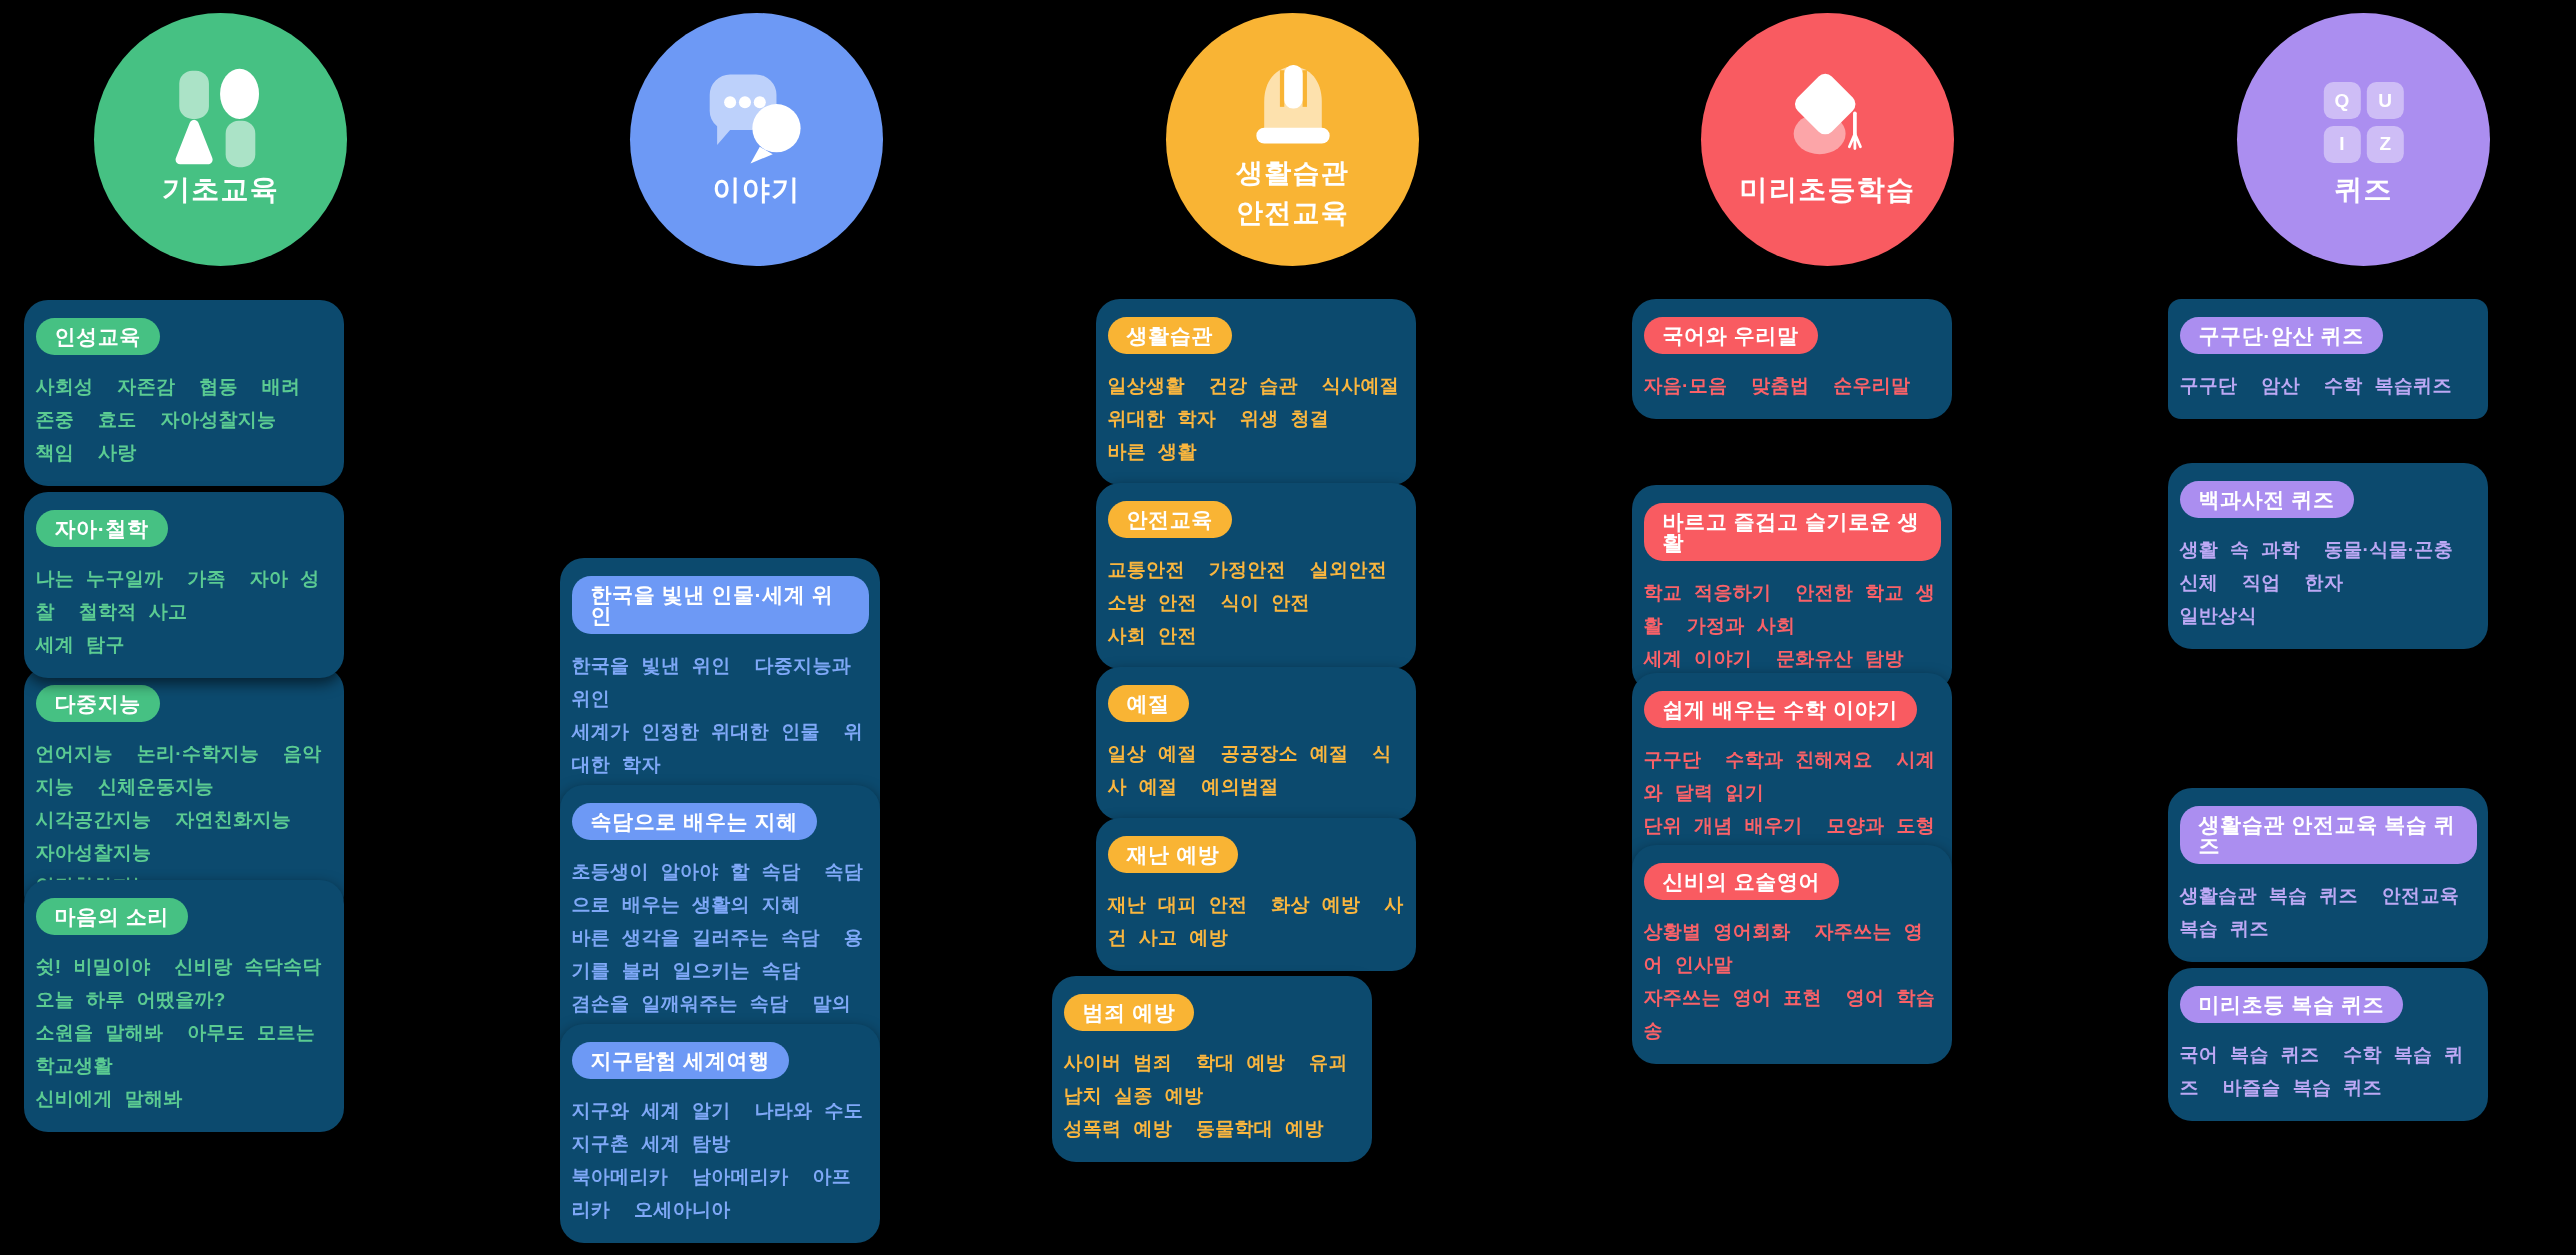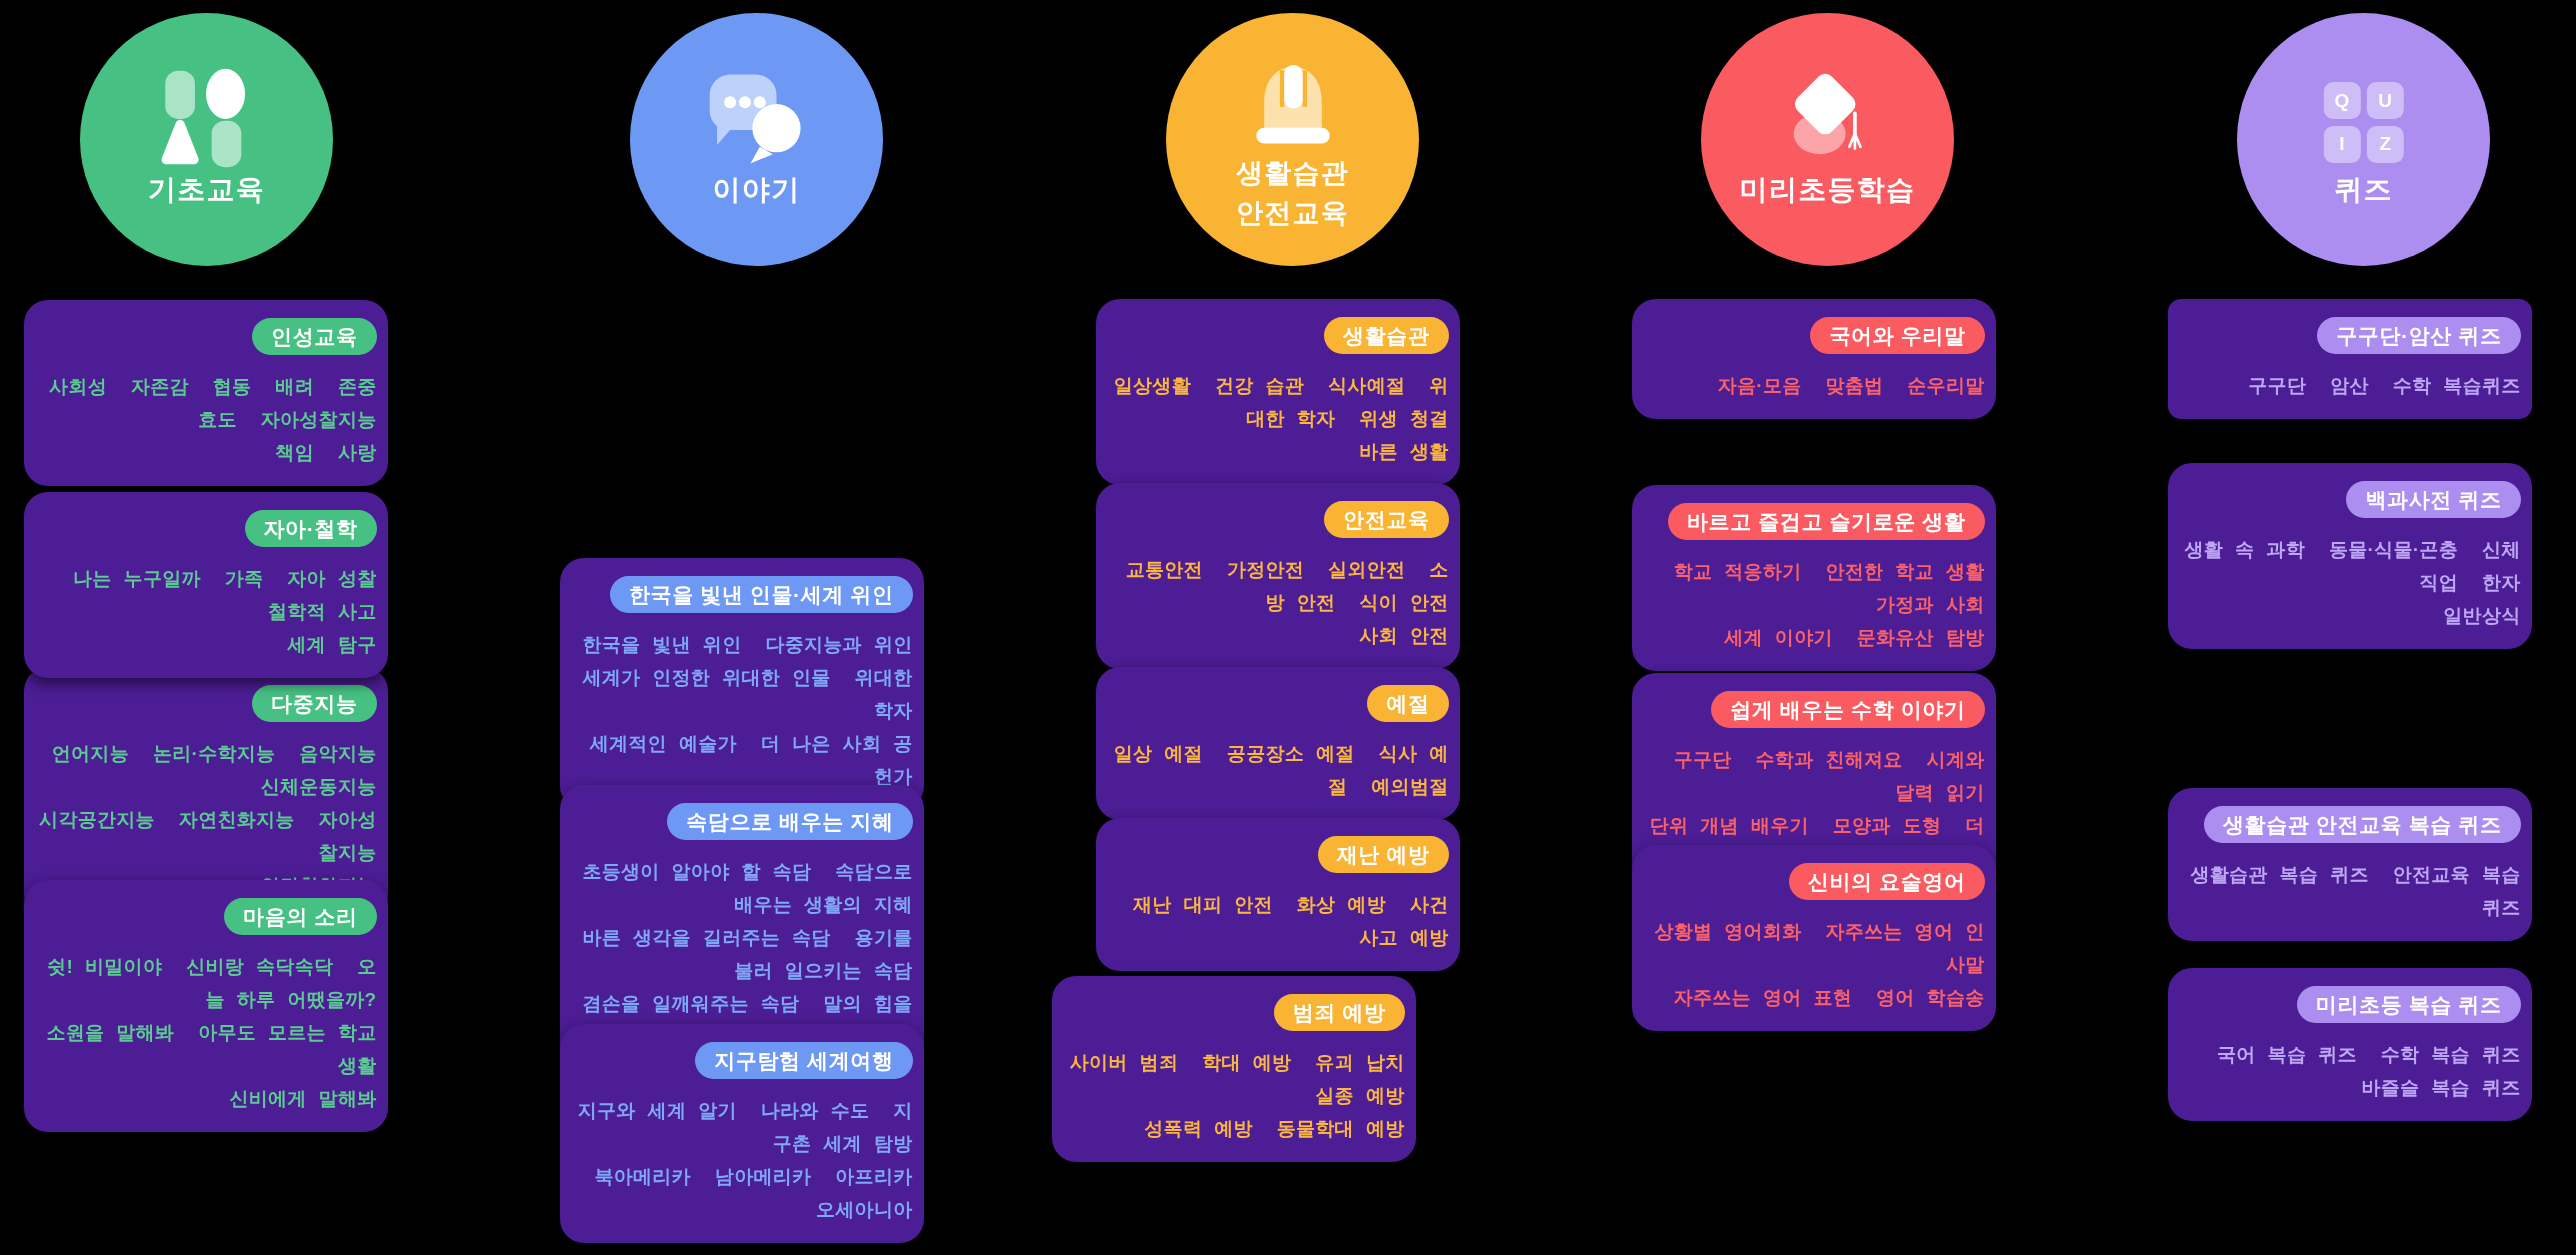--- a/index.html
+++ b/index.html
@@ -34,24 +34,24 @@
     display:grid;grid-template-columns:37px 37px;grid-gap:6.4px;
   }
   .tile{
     width:37px;height:37px;border-radius:9.6px;
     background:rgba(255,255,255,.42);
     display:flex;align-items:center;justify-content:center;
     color:#fff;font-size:19px;
   }
   
   .card{
-    position:absolute;width:364px;box-sizing:border-box;
-    background:#4c1d95;border-radius:24px;
+    position:absolute;width:320px;box-sizing:border-box;
+    background:#0c4a6e;border-radius:24px;
     padding:18px 11.5px 16.6px;
-    text-align:right;
+    text-align:left;
     box-shadow:0 5.1px 14px rgba(0,0,0,.55);
   }
   .pill{
     display:inline-block;
     background:var(--accent);color:#ffffff;
     font-size:21px;line-height:1;
     padding:8.3px 19px 7.7px;border-radius:19px;
     letter-spacing:0.6px;
   }
   .lines{margin-top:15.3px;}
@@ -60,21 +60,21 @@
     font-size:19px;line-height:33px;
     white-space:pre-wrap;
     word-spacing:6.4px;letter-spacing:0.3px;
   }
 </style>
 </head>
 <body style="background: rgb(0, 0, 0);">
 
 <div class="stage">
 
-  <div class="circle" style="left: 80px; --accent: #46c183;">
+  <div class="circle" style="left: 94px; --accent: #46c183;">
     <div class="circle-icon">
       <svg width="102" height="102" viewBox="0 0 110 110">
         <rect x="10" y="4" width="32" height="52" rx="14" fill="rgba(255,255,255,.55)"></rect>
         <ellipse cx="75" cy="29" rx="21" ry="27" fill="#ffffff"></ellipse>
         <path d="M26 62 L41 100 L11 100 Z" fill="#ffffff" stroke="#ffffff" stroke-width="10" stroke-linejoin="round"></path>
         <rect x="60" y="58" width="32" height="50" rx="14" fill="rgba(255,255,255,.55)"></rect>
       </svg>
     </div>
     <div class="circle-title">
       <div>기초교육</div>

